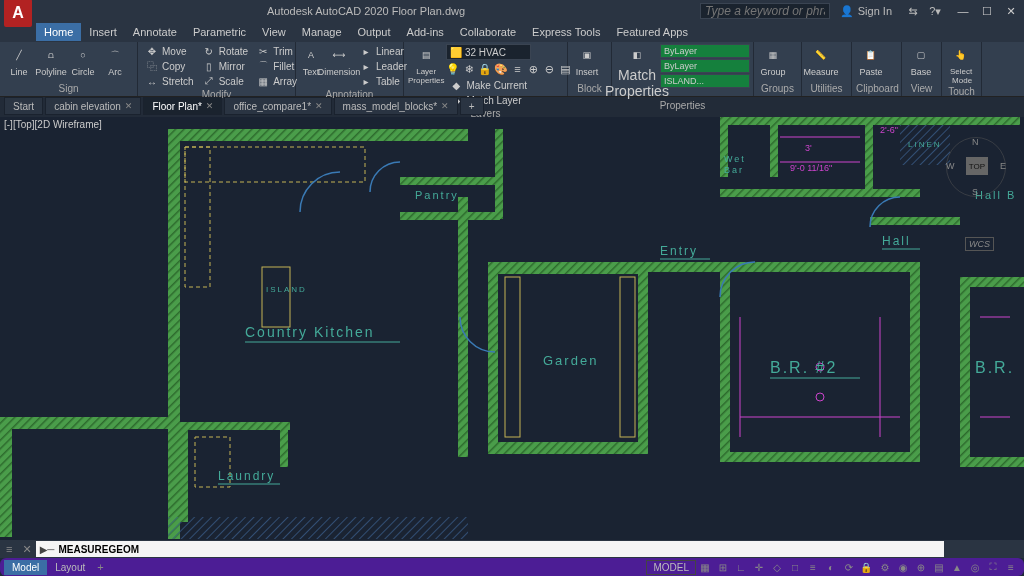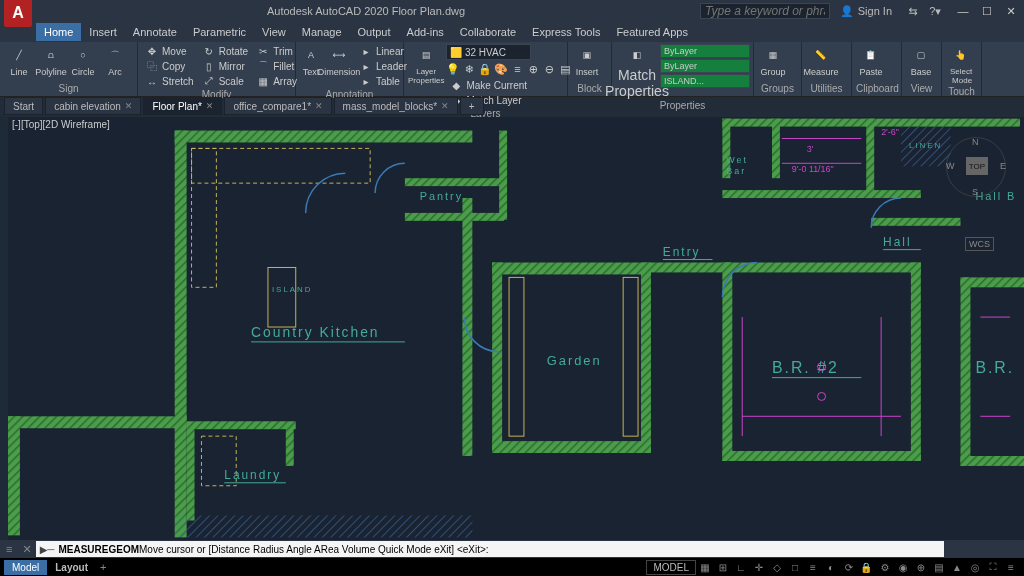--- a/index.html
+++ b/index.html
@@ -35,49 +35,49 @@
 .layerdd { width:85px; height:16px; background:#1a232e; border:1px solid #3a4452; color:#ccc; font-size:10px; padding:0 3px; display:flex; align-items:center; gap:2px; }
 .propdd { width:90px; height:14px; background:#15803d; border:1px solid #3a4452; color:#ccc; font-size:9px; padding:0 3px; display:flex; align-items:center; }
 
 
 .filetabs { height:20px; background:#222b38; display:flex; align-items:flex-start; padding-left:4px; }
 .ftab { height:18px; background:#2a3442; padding:2px 8px; margin-right:2px; color:#bbb; font-size:10px; display:flex; align-items:center; gap:4px; border:1px solid #1a222e; }
 .ftab.active { background:#1a232e; color:#fff; }
 .ftab .x { color:#888; font-size:9px; }
 
 
-.viewport { position:absolute; top:117px; left:0; right:0; bottom:36px; background:#1a2332; overflow:hidden;margin-left:8px; }
+.viewport { position:absolute; top:117px; left:0; right:0; bottom:36px; background:#1a2332; overflow:hidden; }
 .vp-label { position:absolute; top:2px; left:4px; color:#ccc; font-size:10px; }
 
 
 .cmdline { position:absolute; bottom:18px; left:0; right:0; height:18px; background:#2a3442; display:flex; align-items:center; }
 .cmdline .hist { color:#888; margin:0 6px; }
 .cmdline .x { color:#888; margin:0 4px; }
 .cmdline .prompt { color:#ddd; background:#f5f5f5; color:#000; flex:1; height:16px; padding:0 4px; font-family:Consolas,monospace; font-size:10px; display:flex; align-items:center; margin-right:80px; }
 .cmdline .prompt .arrow { color:#444; margin-right:4px; }
 
 
-.statusbar { position:absolute; bottom:0; left:0; right:0; height:18px; background:#000000; display:flex; align-items:center; padding:0 4px; }
+.statusbar { position:absolute; bottom:0; left:0; right:0; height:18px; background:#4c1d95; display:flex; align-items:center; padding:0 4px;border-radius:6px; }
 .statusbar .stab { background:#3b6ea5; color:#fff; padding:2px 8px; font-size:10px; }
-.statusbar .stab2 { color:#bbb; padding:2px 8px; font-size:10px;font-weight:bold; }
+.statusbar .stab2 { color:#bbb; padding:2px 8px; font-size:10px; }
 .statusbar .sfill { flex:1; }
 .statusbar .sicon { width:18px; height:16px; display:flex; align-items:center; justify-content:center; color:#888; font-size:10px; }
 .statusbar .stext { color:#bbb; font-size:10px; padding:0 4px; }
 
 
 .plan { position:absolute; top:0; left:0; width:100%; height:100%; }
 .room-label { fill:#4a9; font-family:Arial; font-size:14px; letter-spacing:2px; }
 .dim-label { fill:#c4c; font-family:Arial; font-size:9px; }
 
 
 .viewcube { position:absolute; top:20px; right:18px; width:60px; height:60px; }
 .viewcube .ring { width:60px; height:60px; border:1px solid #555; border-radius:50%; position:absolute; opacity:.5; }
 .viewcube .cube { position:absolute; top:20px; left:20px; width:22px; height:18px; background:#666; color:#111; font-size:8px; display:flex; align-items:center; justify-content:center; }
 .viewcube .dir { position:absolute; color:#888; font-size:9px; }
-.wcs { position:absolute; top:120px; right:30px; color:#888; font-size:9px; border:1px solid #555; padding:1px 3px; }
+.wcs { position:absolute; top:120px; right:30px; color:#888; font-size:9px; border:1px solid #555; padding:1px 3px;font-style:italic; }
 </style>
 </head>
 <body>
 
 <div class="titlebar">
   <div class="logo">A</div>
   <div class="apptitle">Autodesk AutoCAD 2020   Floor Plan.dwg</div>
   <input class="search" placeholder="Type a keyword or phrase" style="">
   <div class="signin">
     <span>👤</span>
@@ -417,21 +417,20 @@
   </div>
   <div class="wcs">WCS</div>
 </div>
 
 <div class="cmdline">
   <span class="hist">≡</span>
   <span class="x">✕</span>
   <div class="prompt">
     <span class="arrow">▶─</span>
     <b>MEASUREGEOM</b>
-    <span> Move cursor or [Distance Radius Angle ARea Volume Quick Mode eXit] &lt;eXit&gt;:</span>
   </div>
 </div>
 
 <div class="statusbar">
   <div class="stab">Model</div>
   <div class="stab2">Layout</div>
   <span style="color:#888;padding:0 4px">+</span>
   <div class="sfill"></div>
   <div class="stext" style="border:1px solid #444;padding:1px 6px">MODEL</div>
   <div class="sicon">▦</div>

